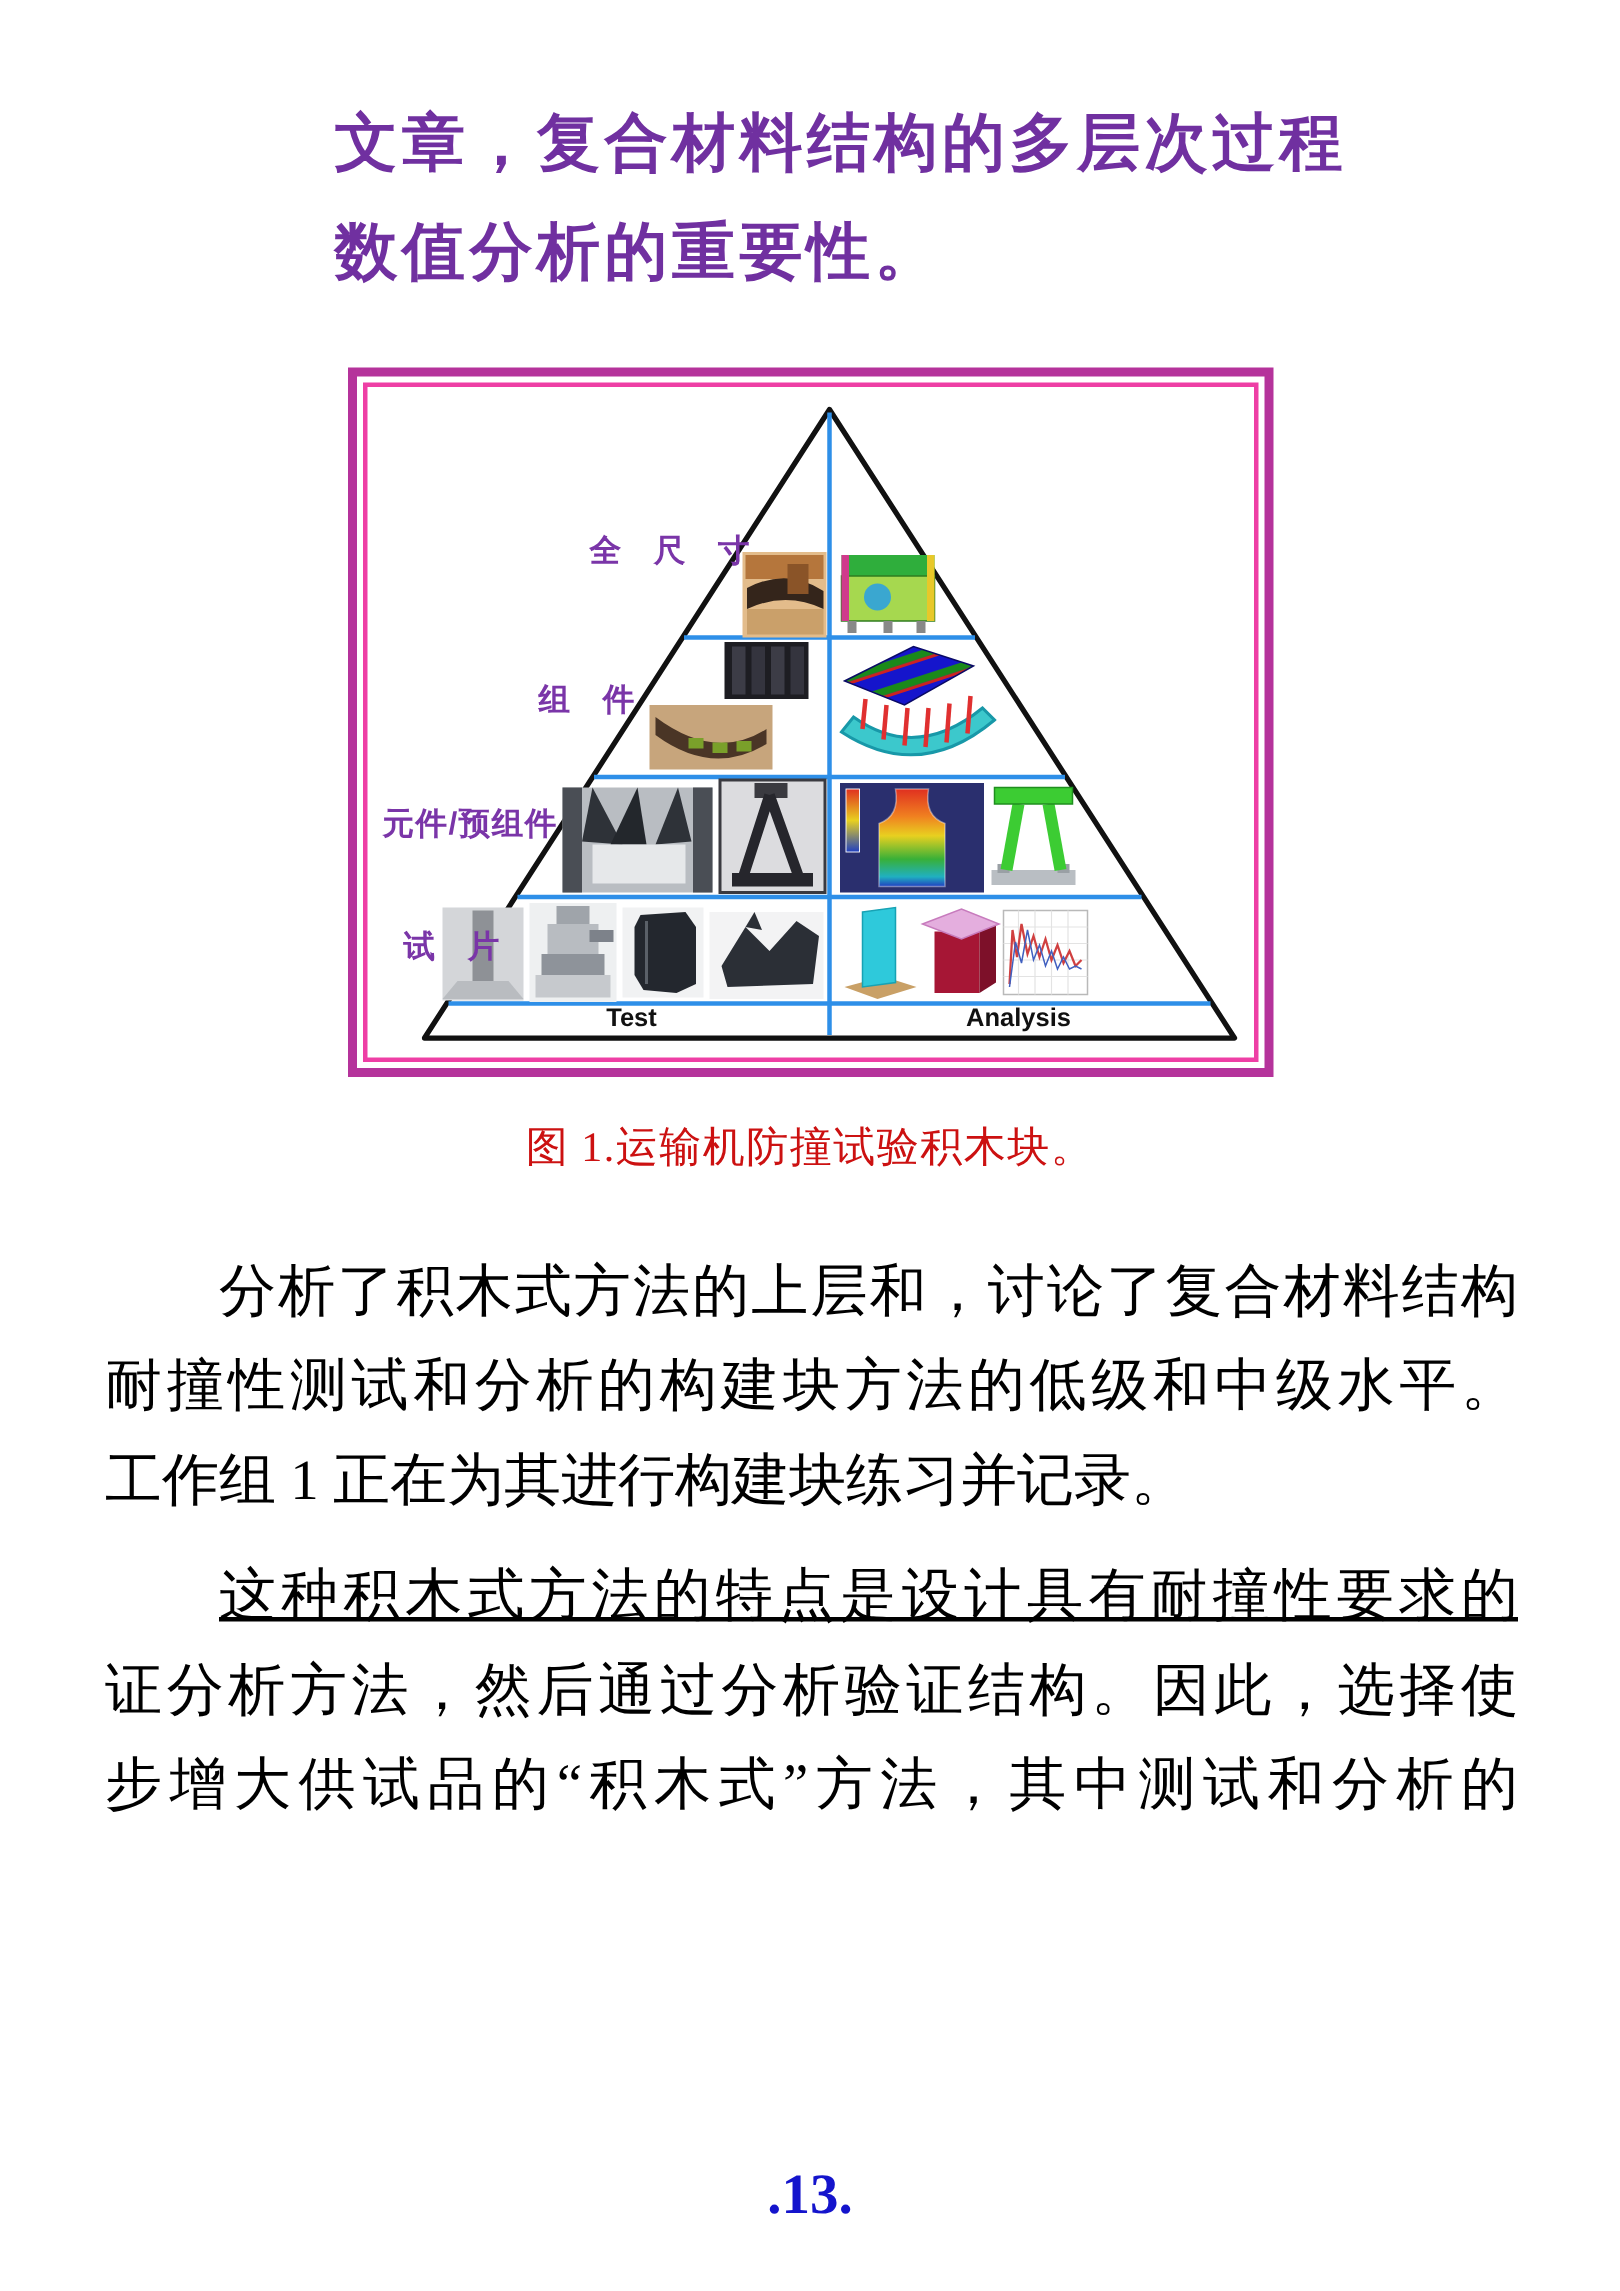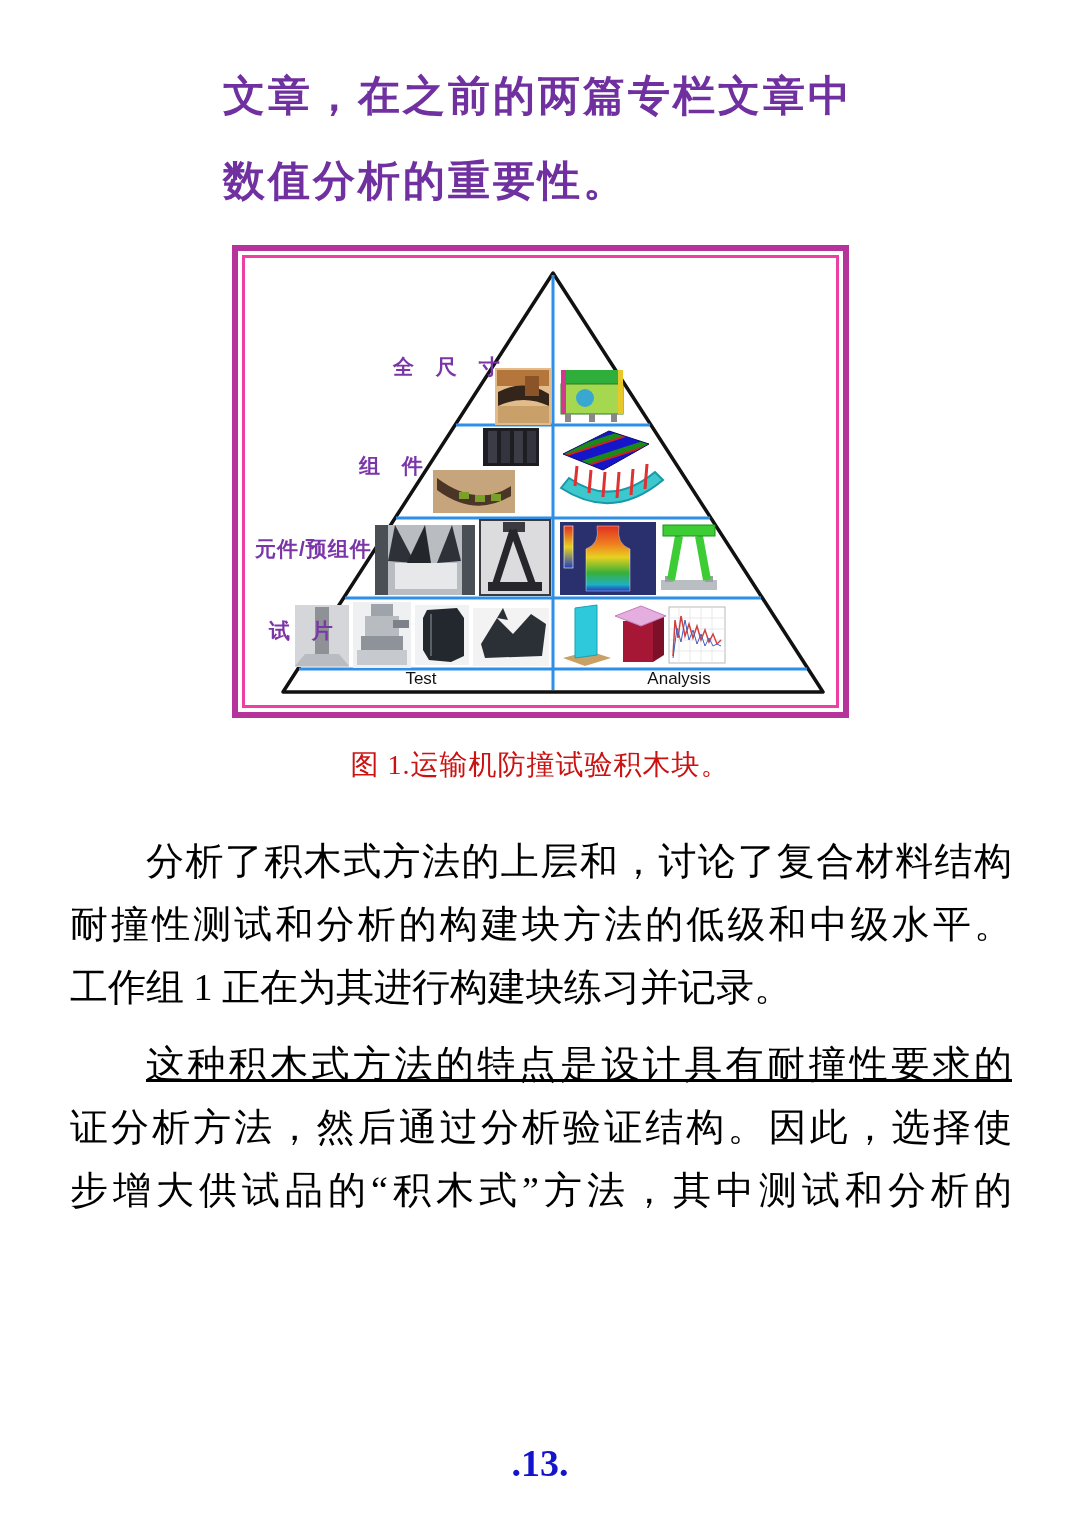--- a/index.html
+++ b/index.html
@@ -11,21 +11,21 @@
   }
 
   
   .heading { position:absolute; left:223px; top:60px; width:820px; color:#7030a0; }
   .h-line {
     font-size:42px; font-weight:bold; letter-spacing:3px; line-height:42px;
     position:absolute; left:0; white-space:nowrap;
     font-family:"Liberation Serif","DejaVu Serif",serif;
   }
   .h-line.h1 { top:15px; }
-  .h-line.h2 { top:100px; }
+  .h-line.h2 { top:88px; }
 
   
   .fig {
     position:absolute; left:232px; top:245px; width:617px; height:473px;
     border:6px solid #b5339b; background:#ffffff;
   }
   .fig-inner {
     position:absolute; left:4px; top:4px; right:4px; bottom:4px;
     border:3px solid #ee3fa5; background:#ffffff;
   }
@@ -37,21 +37,21 @@
     font-family:"Liberation Sans","DejaVu Sans",sans-serif;
     font-size:21px; white-space:nowrap;
   }
   .lvl.l1 { left:148px; top:95px;  letter-spacing:8px; }
   .lvl.l2 { left:114px; top:194px; letter-spacing:8px; }
   .lvl.l3 { left:10px;  top:277px; letter-spacing:1px; }
   .lvl.l4 { left:24px;  top:359px; letter-spacing:8px; }
 
   .col {
     position:absolute; top:411px; width:240px; text-align:center;
-    color:#111; font-weight:normal; font-size:17px;
+    color:#111; font-weight:bold; font-size:17px;
     font-family:"Liberation Sans","DejaVu Sans",sans-serif;
   }
   .col.test { left:56px; }
   .col.analysis { left:314px; }
 
   
   .caption {
     position:absolute; left:0; top:746px; width:1080px; text-align:center;
     color:#cc1111; font-size:28px; letter-spacing:1px;
   }
@@ -71,21 +71,21 @@
     position:absolute; left:0; top:1441px; width:1080px; text-align:center;
     color:#1414cc; font-weight:bold; font-size:38px;
   }
 </style>
 </head>
 <body>
 
 <div class="page">
 
   <div class="heading">
-    <div class="h-line h1">文章，在之前的两篇专栏文章中</div>
+    <div class="h-line h1">文章，复合材料结构的多层次过程</div>
     <div class="h-line h2">数值分析的重要性。</div>
   </div>
 
   <div class="fig">
     <div class="fig-inner">
       <div class="pyr-wrap">
 
         <svg class="pyr" width="591" height="447" viewBox="0 0 591 447">
           <defs>
             <pattern id="stripes" width="16" height="16" patternUnits="userSpaceOnUse" patternTransform="rotate(-18)">

